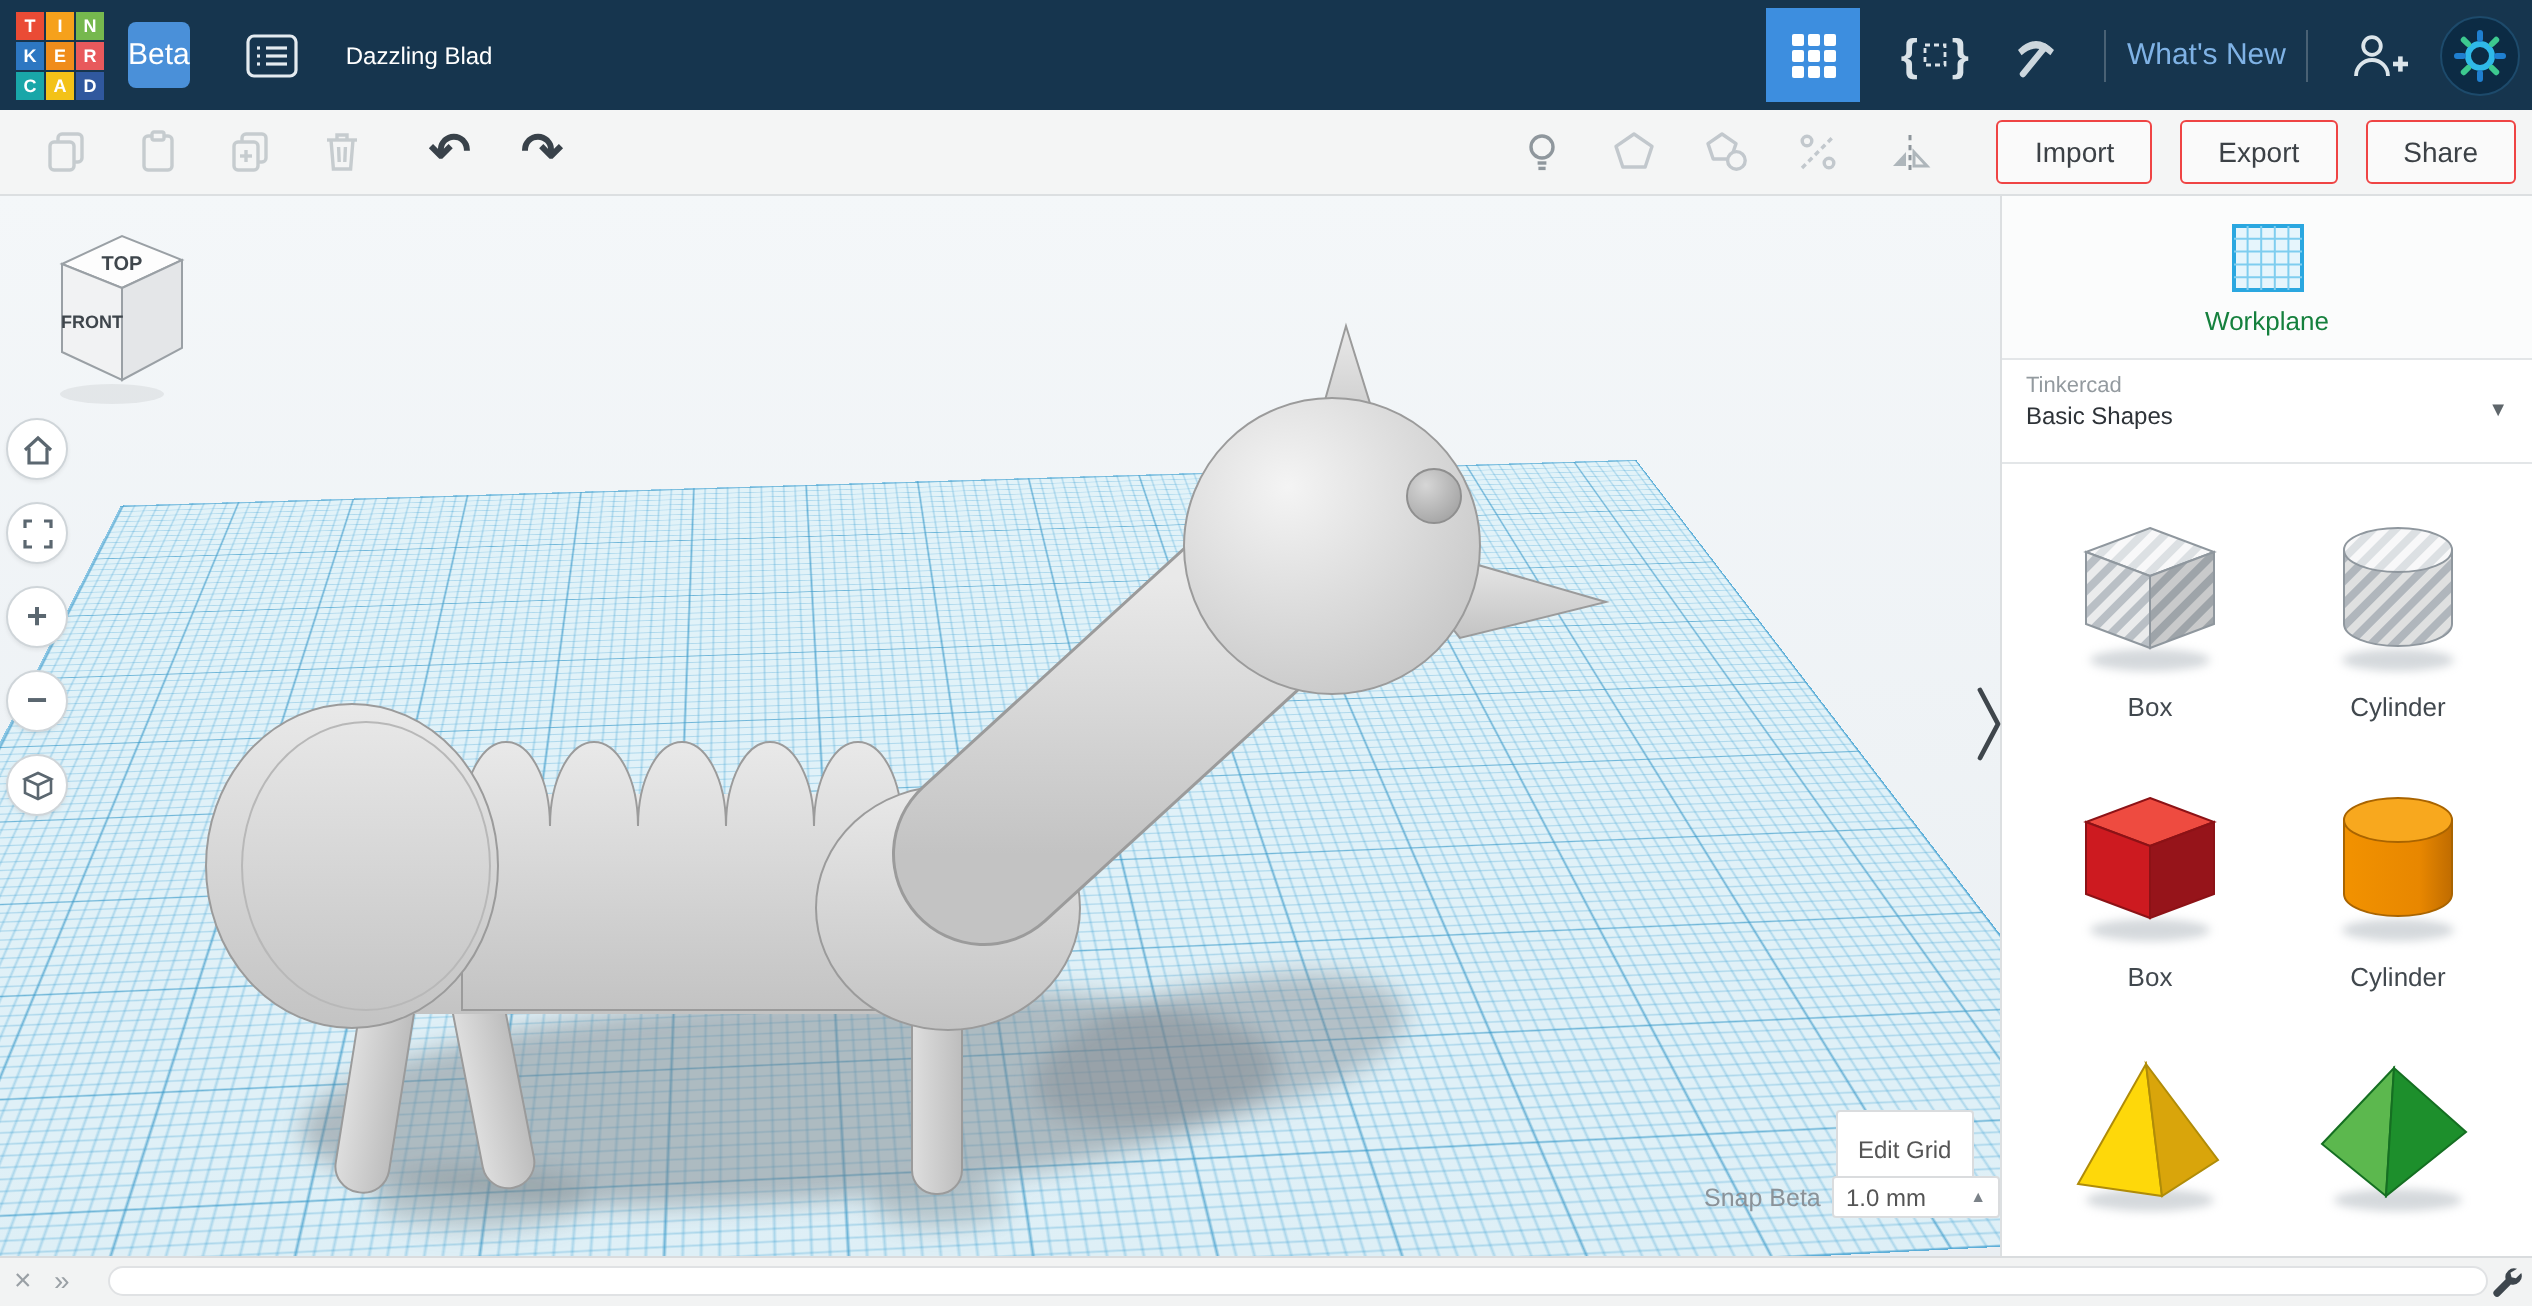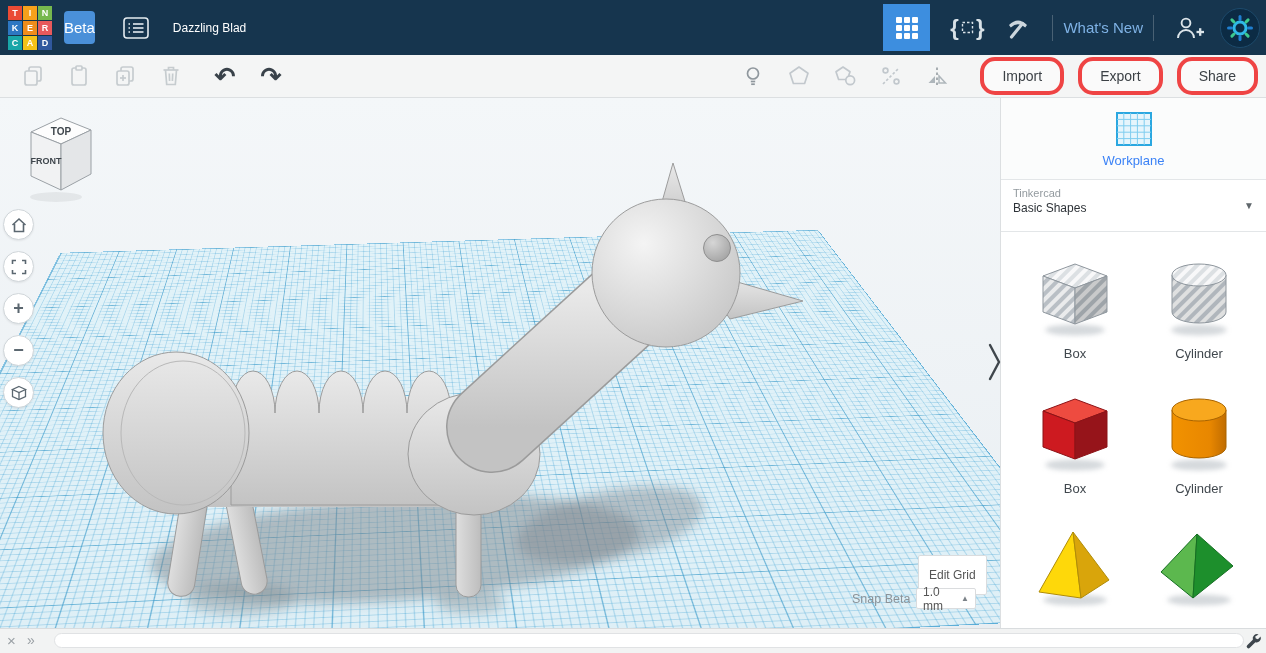--- a/index.html
+++ b/index.html
@@ -35,21 +35,21 @@
 
   
   .actionbar{position:absolute;top:55px;left:0;width:1266px;height:42px;background:#f4f5f5;
              border-bottom:1px solid #dcdfe1;display:flex;align-items:center;z-index:25;}
   .ab-left{display:flex;align-items:center;padding-left:10px;}
   .ab-ico{width:24px;height:24px;margin:0 11px;display:flex;align-items:center;
           justify-content:center;cursor:pointer;}
   .spacer8{width:8px;}
   .undo-redo{font-size:25px;font-weight:bold;color:#39424a;line-height:22px;}
   .ab-right{margin-left:auto;display:flex;align-items:center;padding-right:8px;}
-  .btn{background:#fafafa;border:4px solid #ef4444;border-radius:15px;padding:7px 18px;
+  .btn{background:#fafafa;border:1px solid #ef4444;border-radius:3px;padding:7px 18px;
        font-size:14px;color:#3c4146;margin-left:14px;font-family:inherit;cursor:pointer;}
 
   
   .canvas{position:absolute;top:97px;left:0;width:1000px;height:531px;overflow:hidden;
           background:linear-gradient(#f4f7f9,#e9eef2);}
   .workplane{position:absolute;left:-10px;top:-55px;width:950px;height:700px;
      transform:perspective(1150px) rotateX(57deg) rotateZ(-4deg);
      background-color:rgba(214,240,250,.55);
      background-image:
        repeating-linear-gradient(to right, rgba(58,160,210,.30) 0 1px, transparent 1px 7px),
@@ -59,32 +59,32 @@
      border:1px solid rgba(80,170,215,.55);}
   .model{position:absolute;left:0;top:0;}
   .viewcube{position:absolute;left:24px;top:12px;cursor:pointer;}
   .nav-btn{position:absolute;left:3px;width:31px;height:31px;border-radius:50%;background:#fff;
            border:1px solid #cfd5d9;display:flex;align-items:center;justify-content:center;
            color:#5b6770;cursor:pointer;box-shadow:0 1px 2px rgba(0,0,0,.07);
            font-size:18px;font-weight:bold;padding:0;}
   .editgrid{position:absolute;left:918px;top:458px;background:#fff;border:1px solid #dadcde;
             border-radius:2px;font-size:12px;color:#555;padding:12px 10px;font-family:inherit;cursor:pointer;}
   .snaplabel{position:absolute;left:852px;top:495px;font-size:12.5px;color:#8b9298;}
-  .snapdrop{position:absolute;left:916px;top:491px;width:60px;height:21px;background:#fff;
+  .snapdrop{position:absolute;left:916px;top:491px;width:84px;height:21px;background:#fff;
             border:1px solid #dadcde;border-radius:2px;display:flex;align-items:center;
             justify-content:space-between;padding:0 6px;font-size:12px;color:#555;cursor:pointer;box-sizing:border-box;}
   .snapdrop .caret{font-size:8px;color:#7b8288;}
 
   
   .panel{position:absolute;left:1000px;top:97px;width:266px;height:531px;background:#fff;
          border-left:1px solid #dcdfe1;box-sizing:border-box;z-index:10;}
   .panel-top{height:82px;background:#fbfcfc;border-bottom:1px solid #e3e6e8;display:flex;}
   .ptool{flex:1;display:flex;flex-direction:column;align-items:center;justify-content:center;
          cursor:pointer;}
-  .ptool .lbl{font-size:13px;color:#3b82f6;margin-top:3px;}
+  .ptool .lbl{font-size:13px;color:#15803d;margin-top:3px;}
   .library{position:relative;height:52px;border-bottom:1px solid #e3e6e8;padding:7px 12px 0 12px;
            box-sizing:border-box;cursor:pointer;}
   .library .brand{font-size:11px;color:#939a9f;}
   .library .name{font-size:12px;color:#2e3338;margin-top:2px;}
   .library .dcaret{position:absolute;right:12px;top:20px;font-size:10px;color:#5f666b;}
   .shapegrid{display:grid;grid-template-columns:124px 124px;padding:18px 0 0 12px;row-gap:24px;
              justify-items:center;}
   .shape{display:flex;flex-direction:column;align-items:center;cursor:pointer;}
   .shape .slbl{font-size:13px;color:#41484e;margin-top:4px;height:15px;}
   .collapse{position:absolute;left:988px;top:342px;z-index:12;cursor:pointer;}

